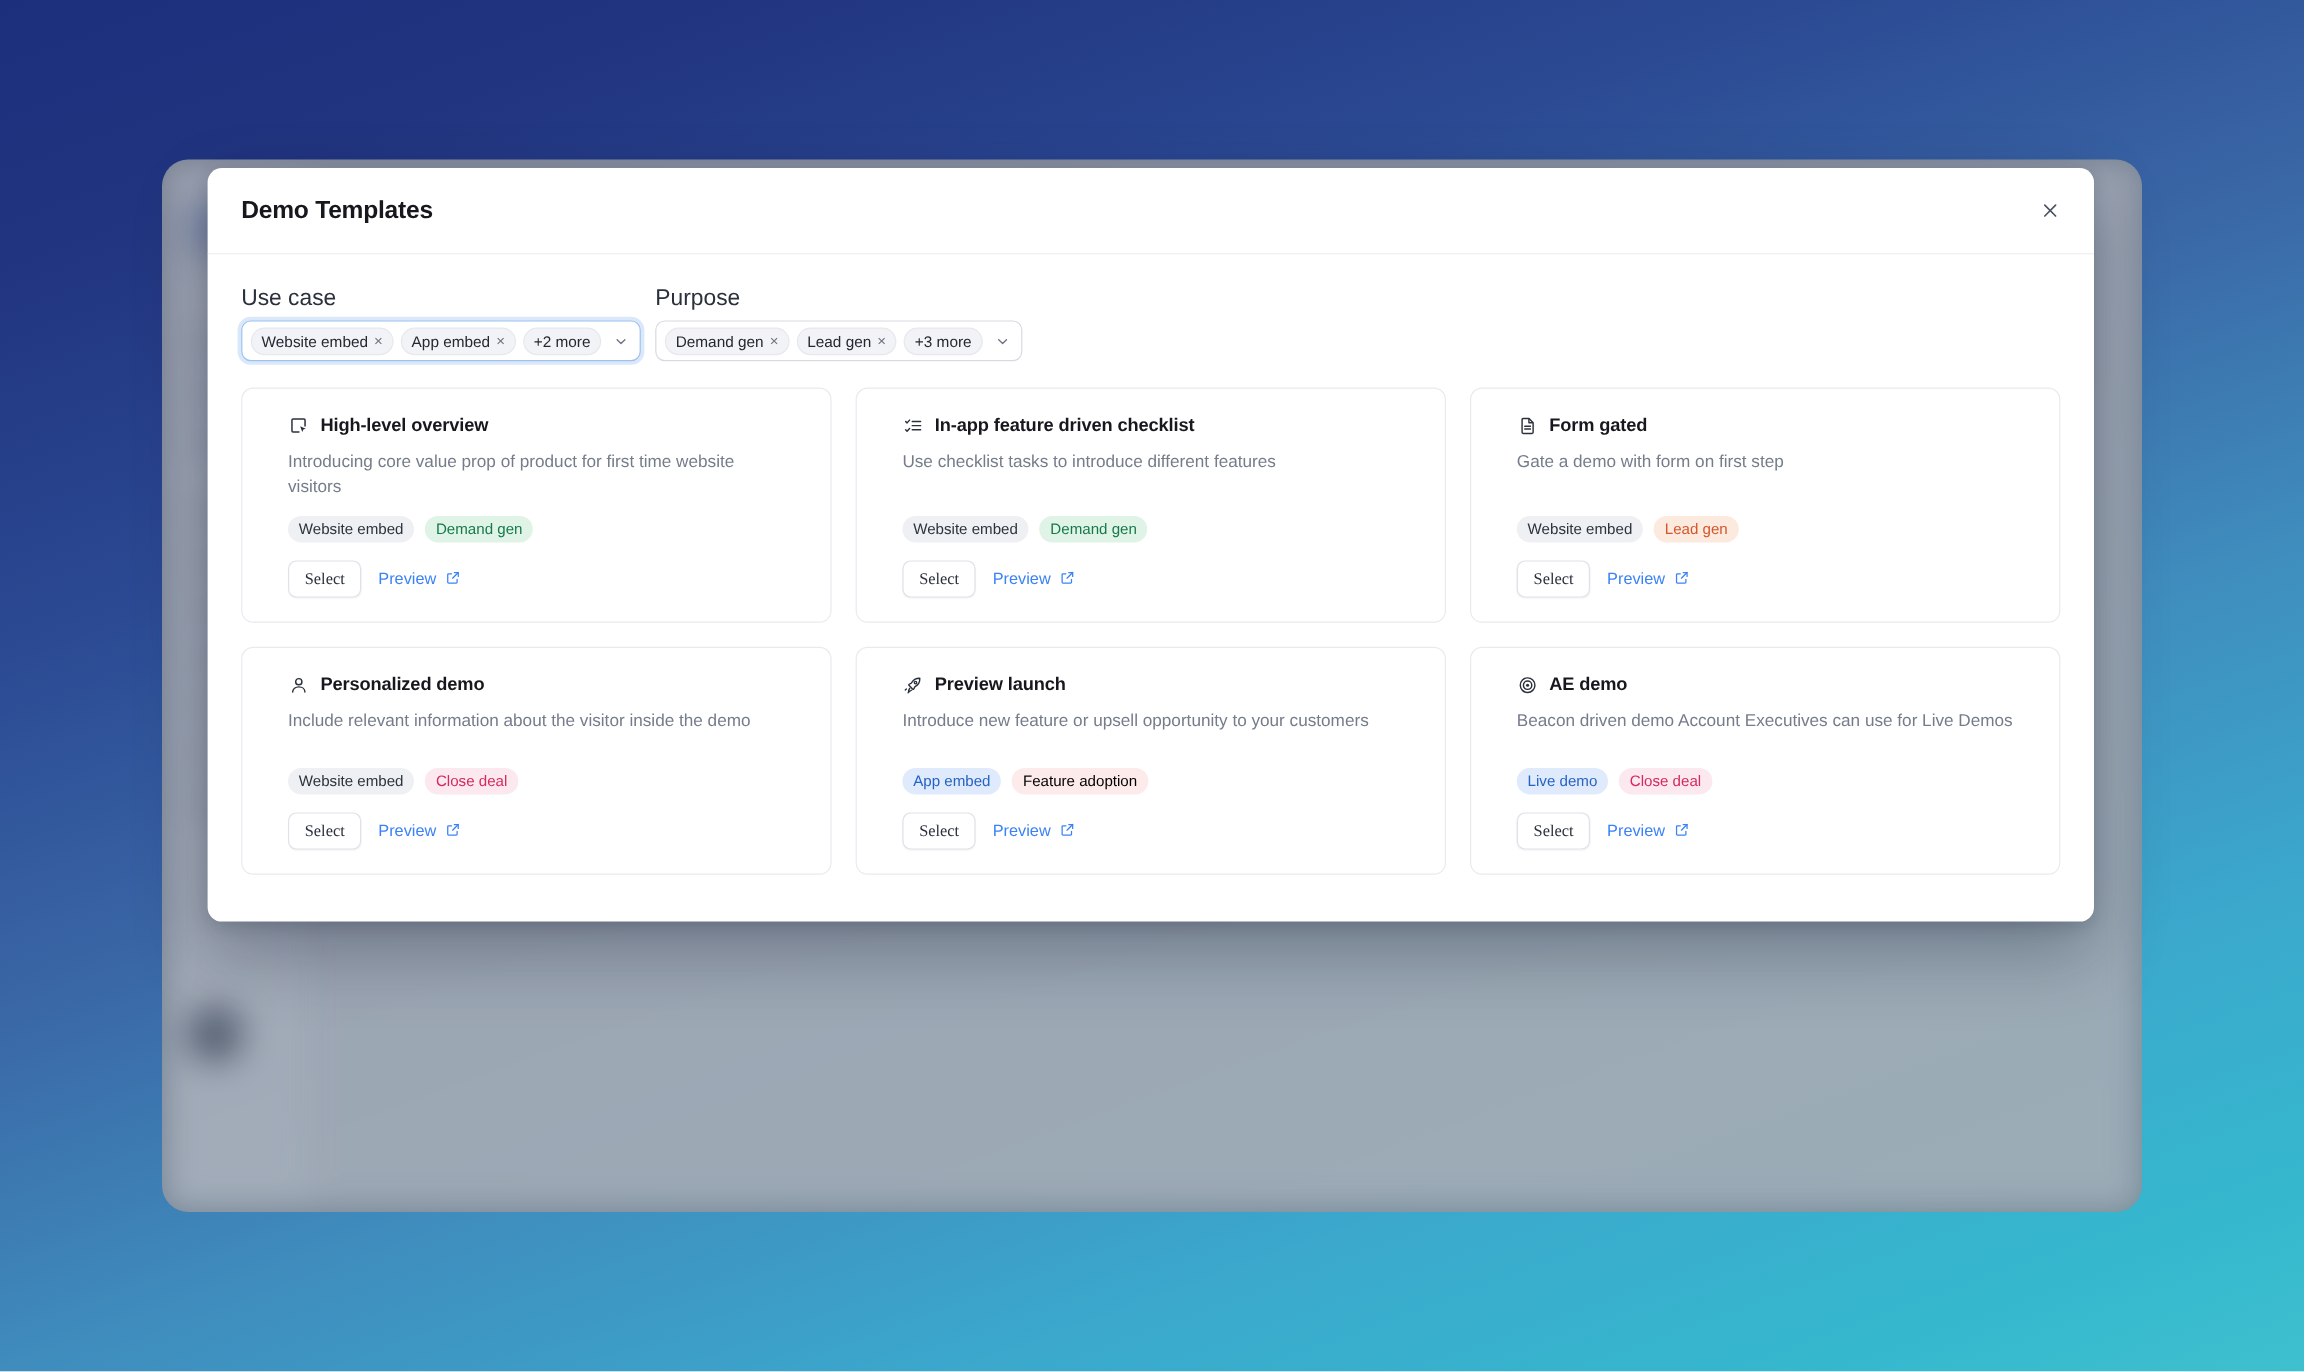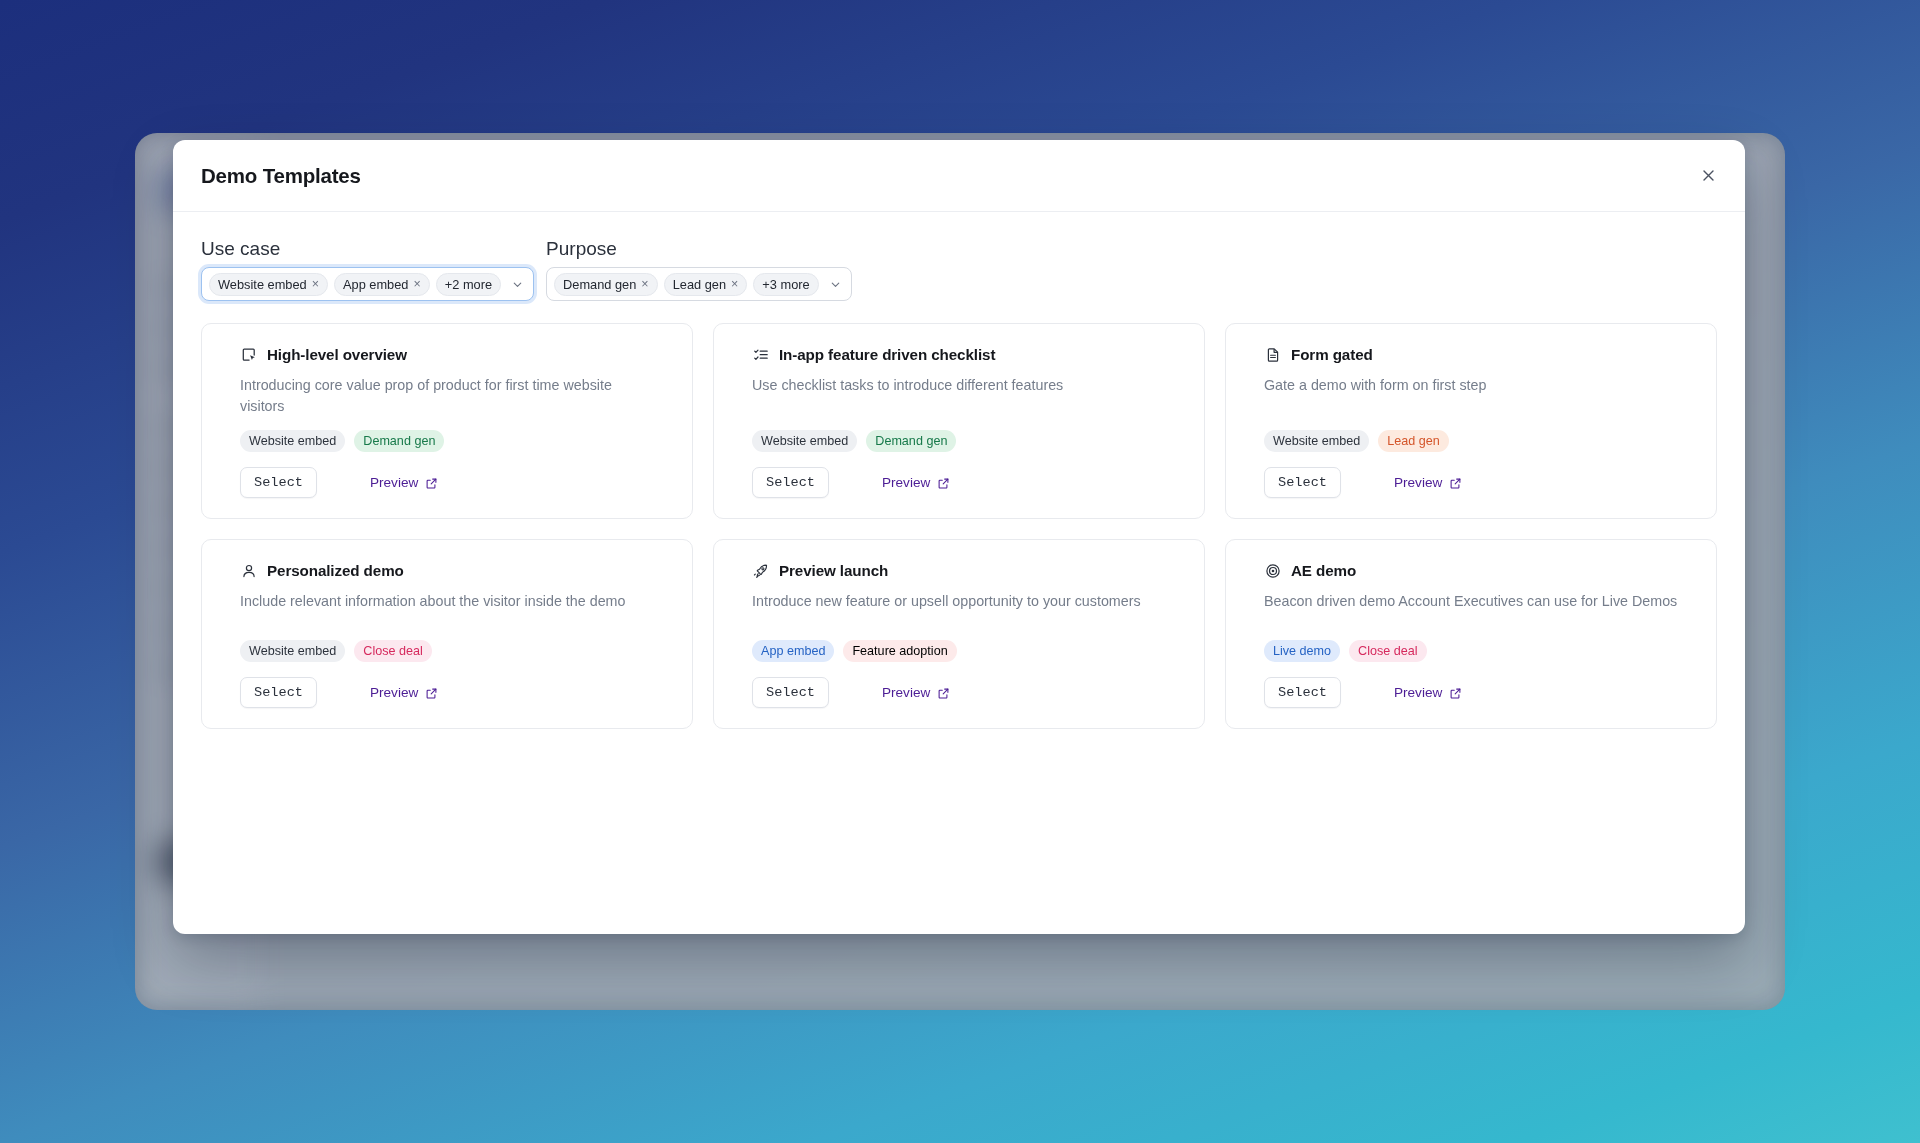--- a/index.html
+++ b/index.html
@@ -83,21 +83,21 @@
     width: 230px; height: 16px; border-radius: 6px;
     background: rgba(120,130,150,0.3);
   }
 
   
   .modal {
     position: absolute;
     left: 173px;
     top: 140px;
     width: 1572px;
-    height: 794px;
+    height: 628px;
     background: #ffffff;
     border-radius: 12px;
     box-shadow: 0 26px 60px rgba(10,18,40,0.30), 0 4px 14px rgba(10,18,40,0.14);
     display: flex;
     flex-direction: column;
     overflow: hidden;
   }
 
   .modal-header {
     position: relative;
@@ -257,35 +257,34 @@
     display: flex;
     align-items: center;
     gap: 14px;
   }
   .select-button {
     height: 31px;
     padding: 0 13px;
     border: 1px solid #dfe2e8;
     border-radius: 7px;
     background: #ffffff;
-    font-family: Liberation Mono, monospace;
+    font-family: Liberation Serif, serif;
     font-size: 13.6px;
     color: #2b313c;
     cursor: pointer;
     box-shadow: 0 1px 1px rgba(16,24,40,0.04);
   }
   .preview-link {
     display: inline-flex;
-    align-items: flex-end;
+    align-items: flex-start;
     gap: 7px;
     font-size: 13.6px;
-    color: #4c1d95;
+    color: #3b82f6;
     text-decoration: none;
     cursor: pointer;
-    margin-left: 39px;
   }
   .preview-icon { display: flex; align-items: center; }
 </style>
 </head>
 <body>
 
 <div class="desktop">
 
   <div class="browser-window">
     <div class="browser-blur-layer">

